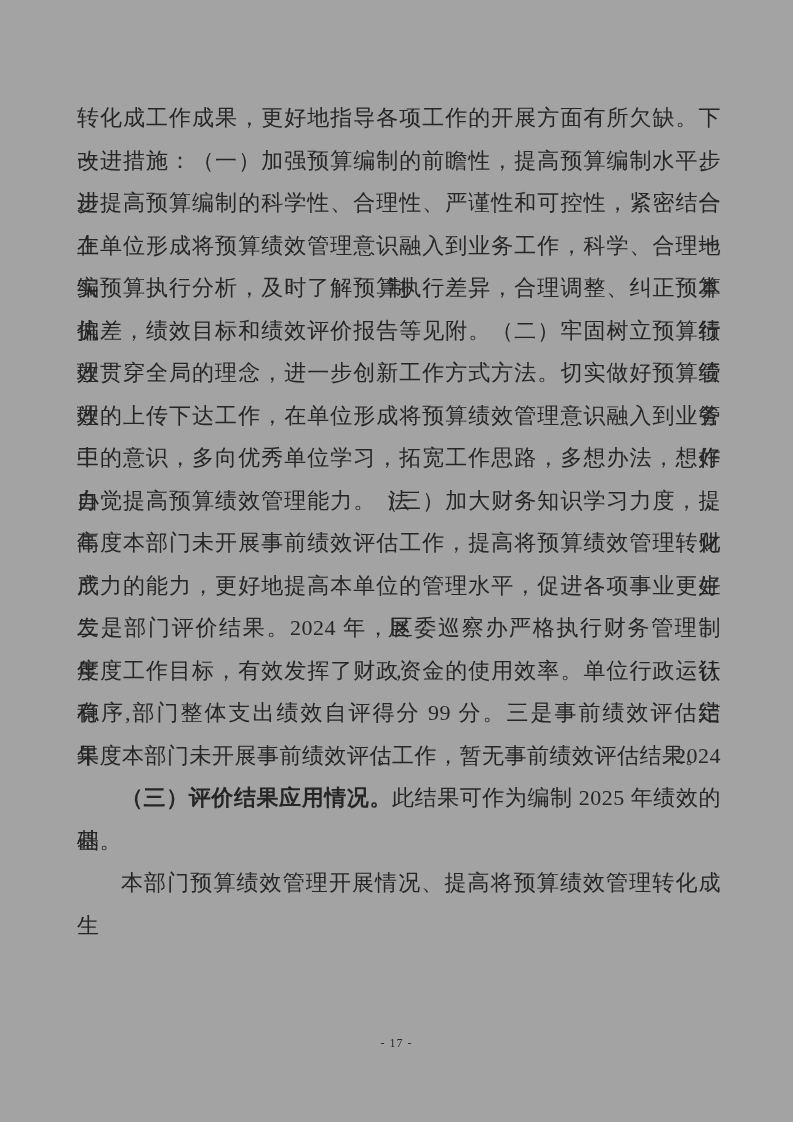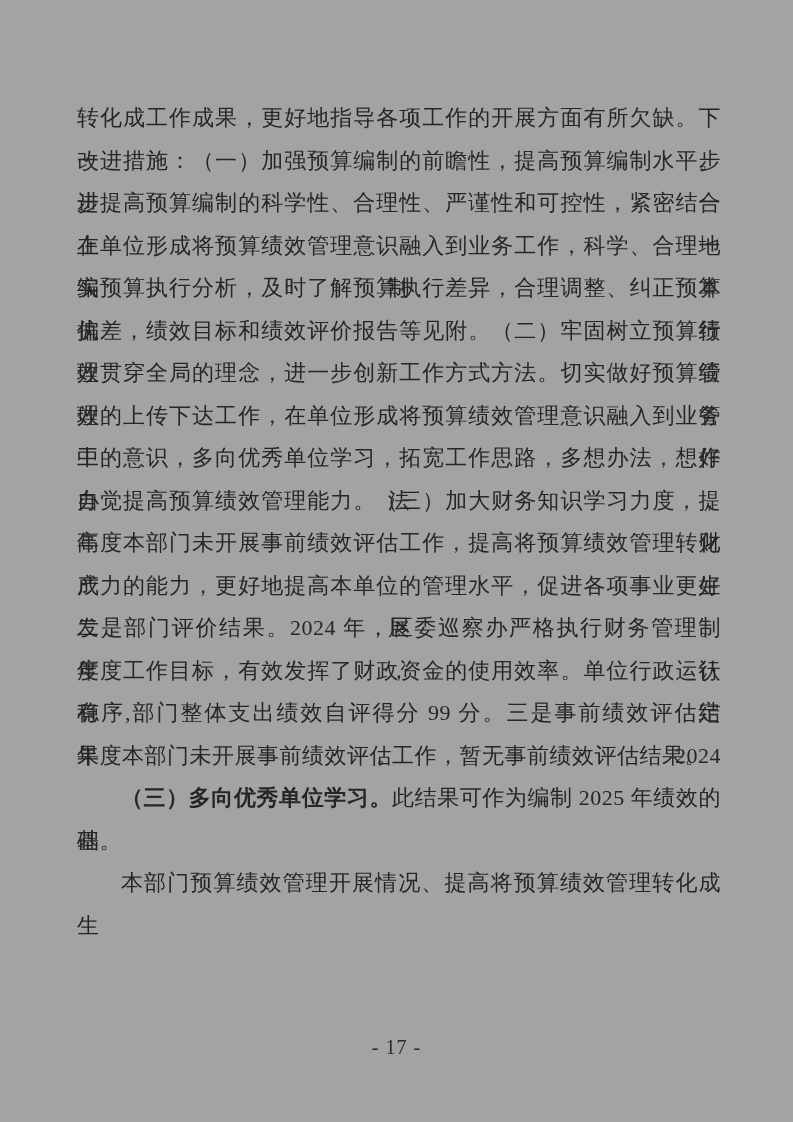--- a/index.html
+++ b/index.html
@@ -41,21 +41,21 @@
   }
   .bold {
     font-weight: 700;
   }
   .page-number {
     position: absolute;
     left: 0;
     right: 0;
     top: 1036px;
     text-align: center;
-    font-size: 20px;
+    font-size: 12px;
     letter-spacing: 1px;
     color: #2b2b2b;
     font-family: "Liberation Serif", "DejaVu Serif", serif;
   }
 </style>
 </head>
 <body>
 
 <div class="page">
   <div class="text-block" id="text-block">
@@ -68,18 +68,18 @@
       <div class="line fill"><span>理贯穿全局的理念，进一步创新工作方式方法。切实做好预算绩效管</span></div>
       <div class="line fill"><span>理的上传下达工作，在单位形成将预算绩效管理意识融入到业务工作</span></div>
       <div class="line fill"><span>中的意识，多向优秀单位学习，拓宽工作思路，多想办法，想好办法，</span></div>
       <div class="line fill"><span>自觉提高预算绩效管理能力。（三）加大财务知识学习力度，提高财</span></div>
       <div class="line fill"><span>年度本部门未开展事前绩效评估工作，提高将预算绩效管理转化成生</span></div>
       <div class="line fill"><span>产力的能力，更好地提高本单位的管理水平，促进各项事业更好发展。</span></div>
       <div class="line fill"><span>二是部门评价结果。2024 年，区委巡察办严格执行财务管理制度，认</span></div>
       <div class="line fill"><span>年度工作目标，有效发挥了财政资金的使用效率。单位行政运行稳定</span></div>
       <div class="line fill"><span>有序,部门整体支出绩效自评得分 99 分。三是事前绩效评估结果。2024</span></div>
       <div class="line"><span>年度本部门未开展事前绩效评估工作，暂无事前绩效评估结果。</span></div>
-      <div class="line fill indent"><span class="bold">（三）多向优秀单位学习。</span><span>此结果可作为编制 2025 年绩效的基</span></div>
+      <div class="line fill indent"><span class="bold">（三）评价结果应用情况。</span><span>此结果可作为编制 2025 年绩效的基</span></div>
       <div class="line"><span>础。</span></div>
       <div class="line fill indent"><span>本部门预算绩效管理开展情况、提高将预算绩效管理转化成生</span></div>
     </div>
   <div class="page-number">- 17 -</div>
 </div>
 
 </body></html>

